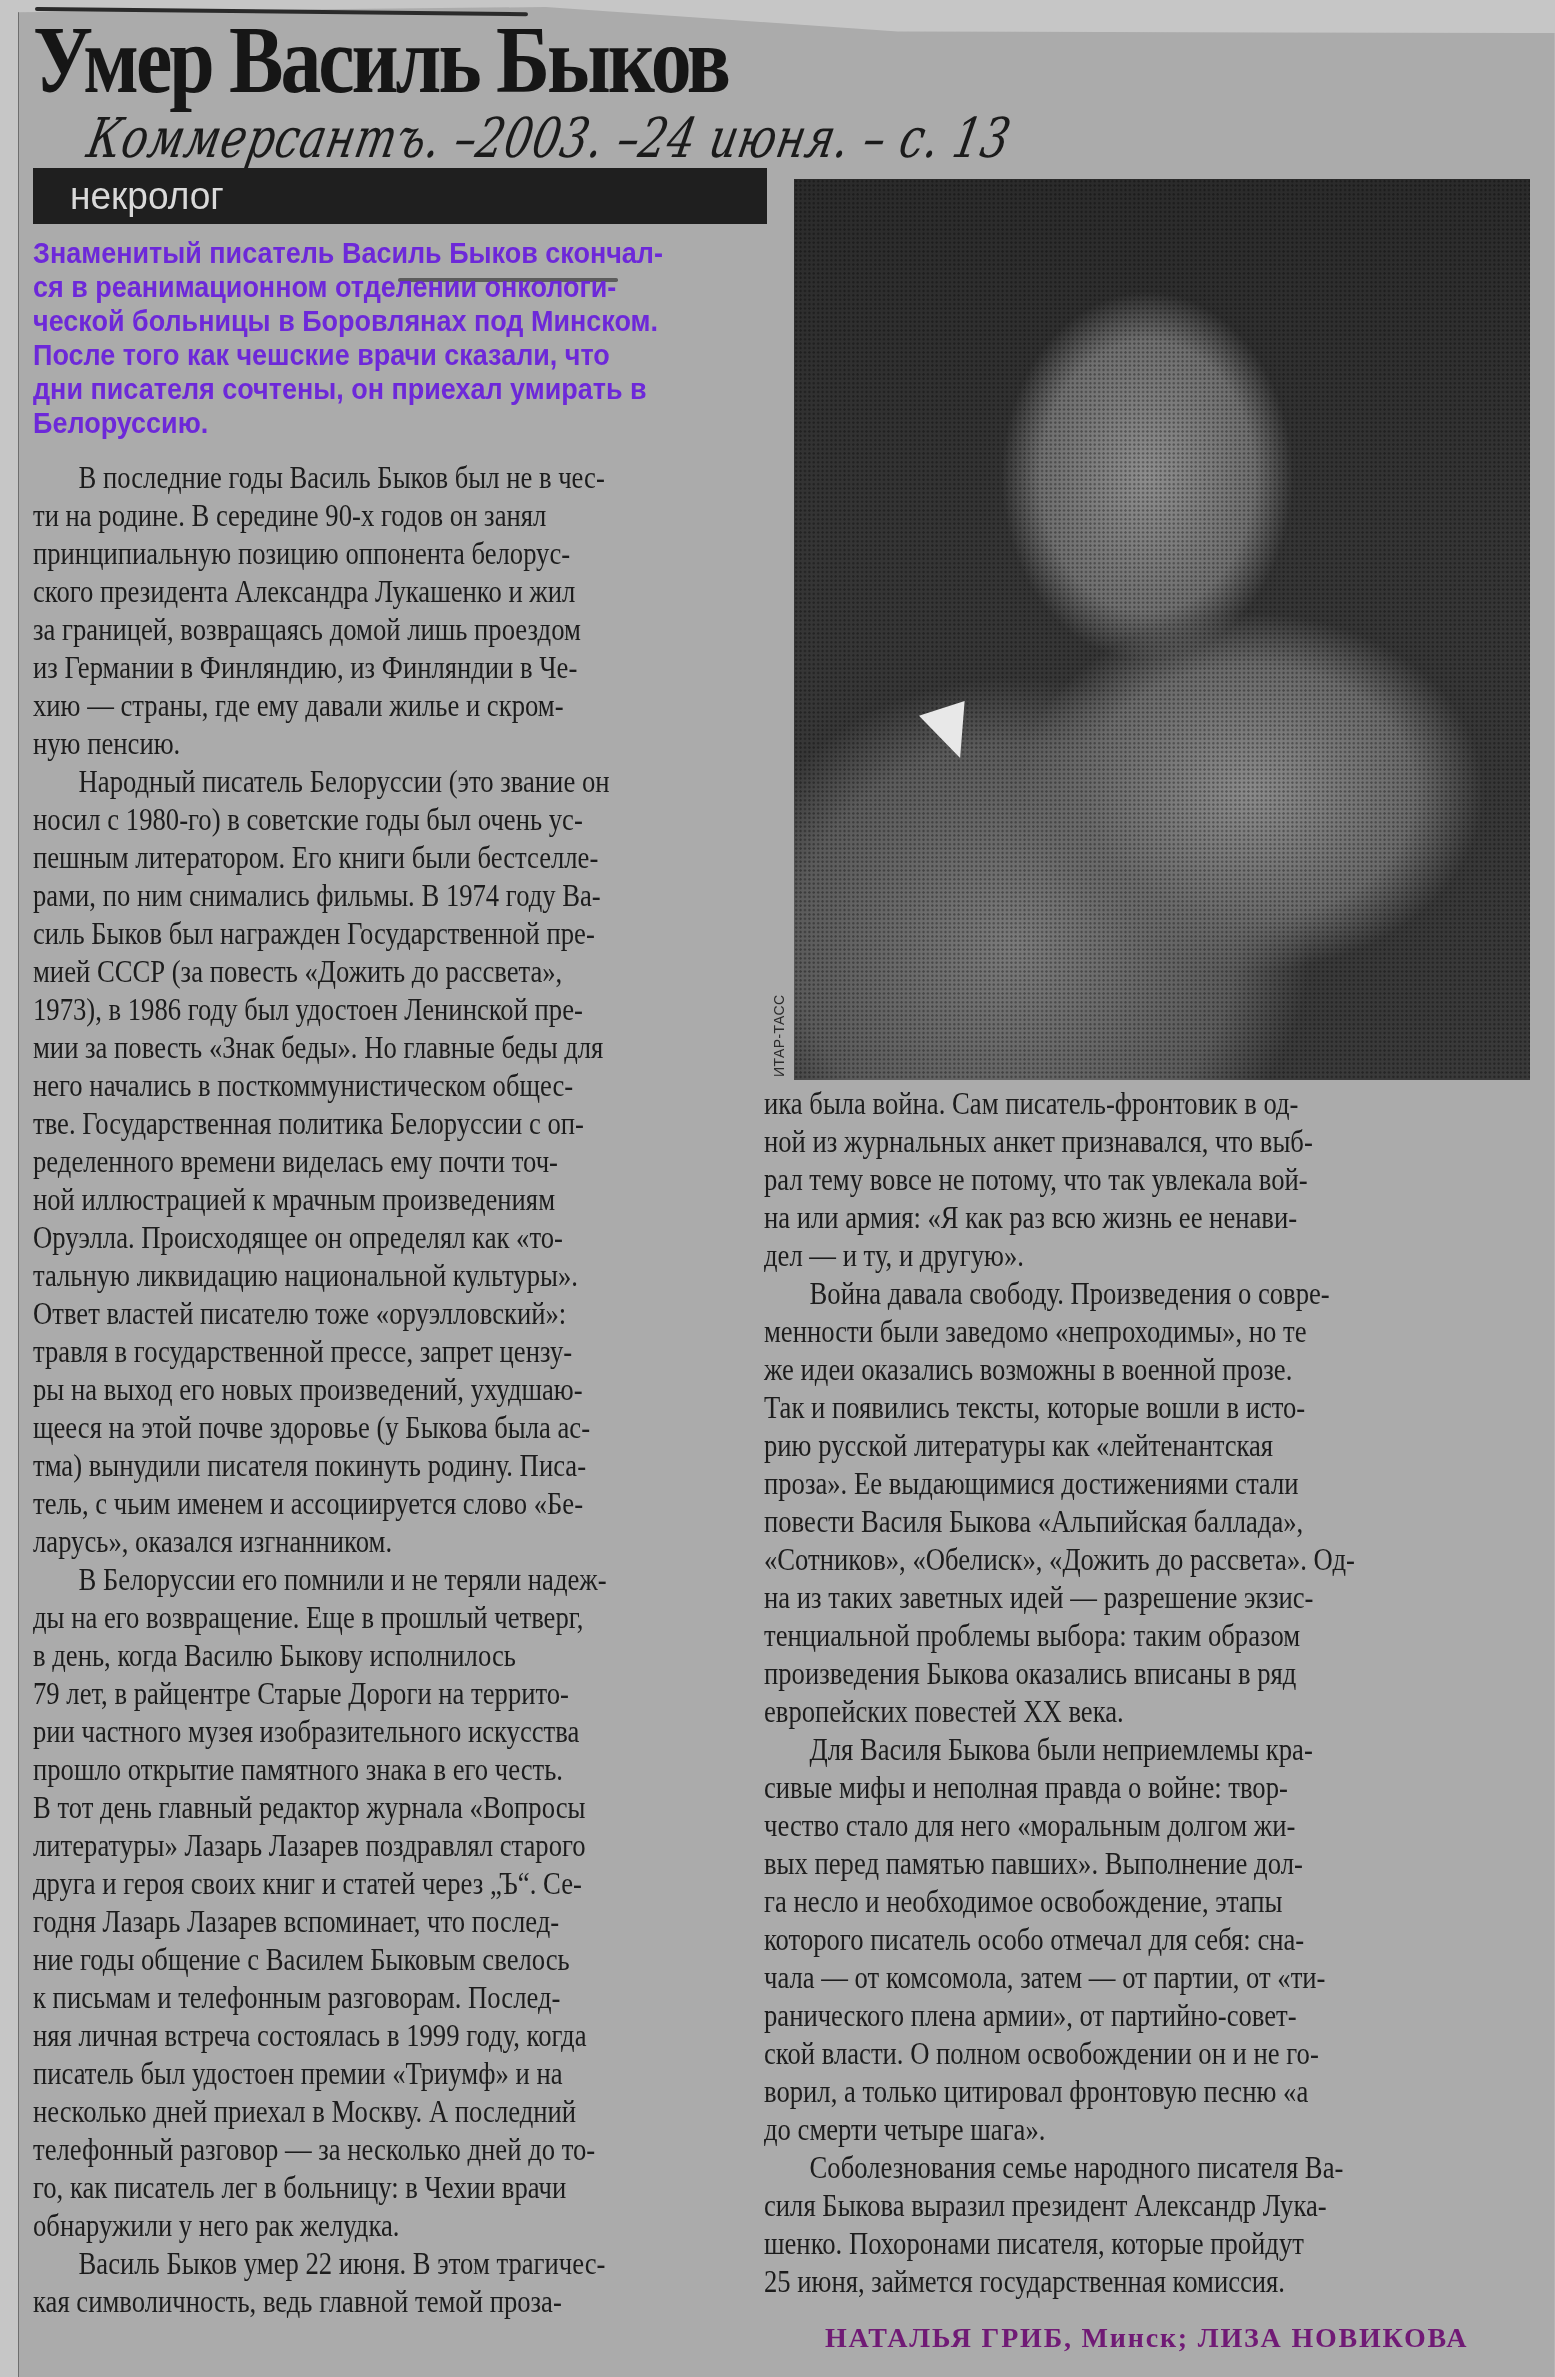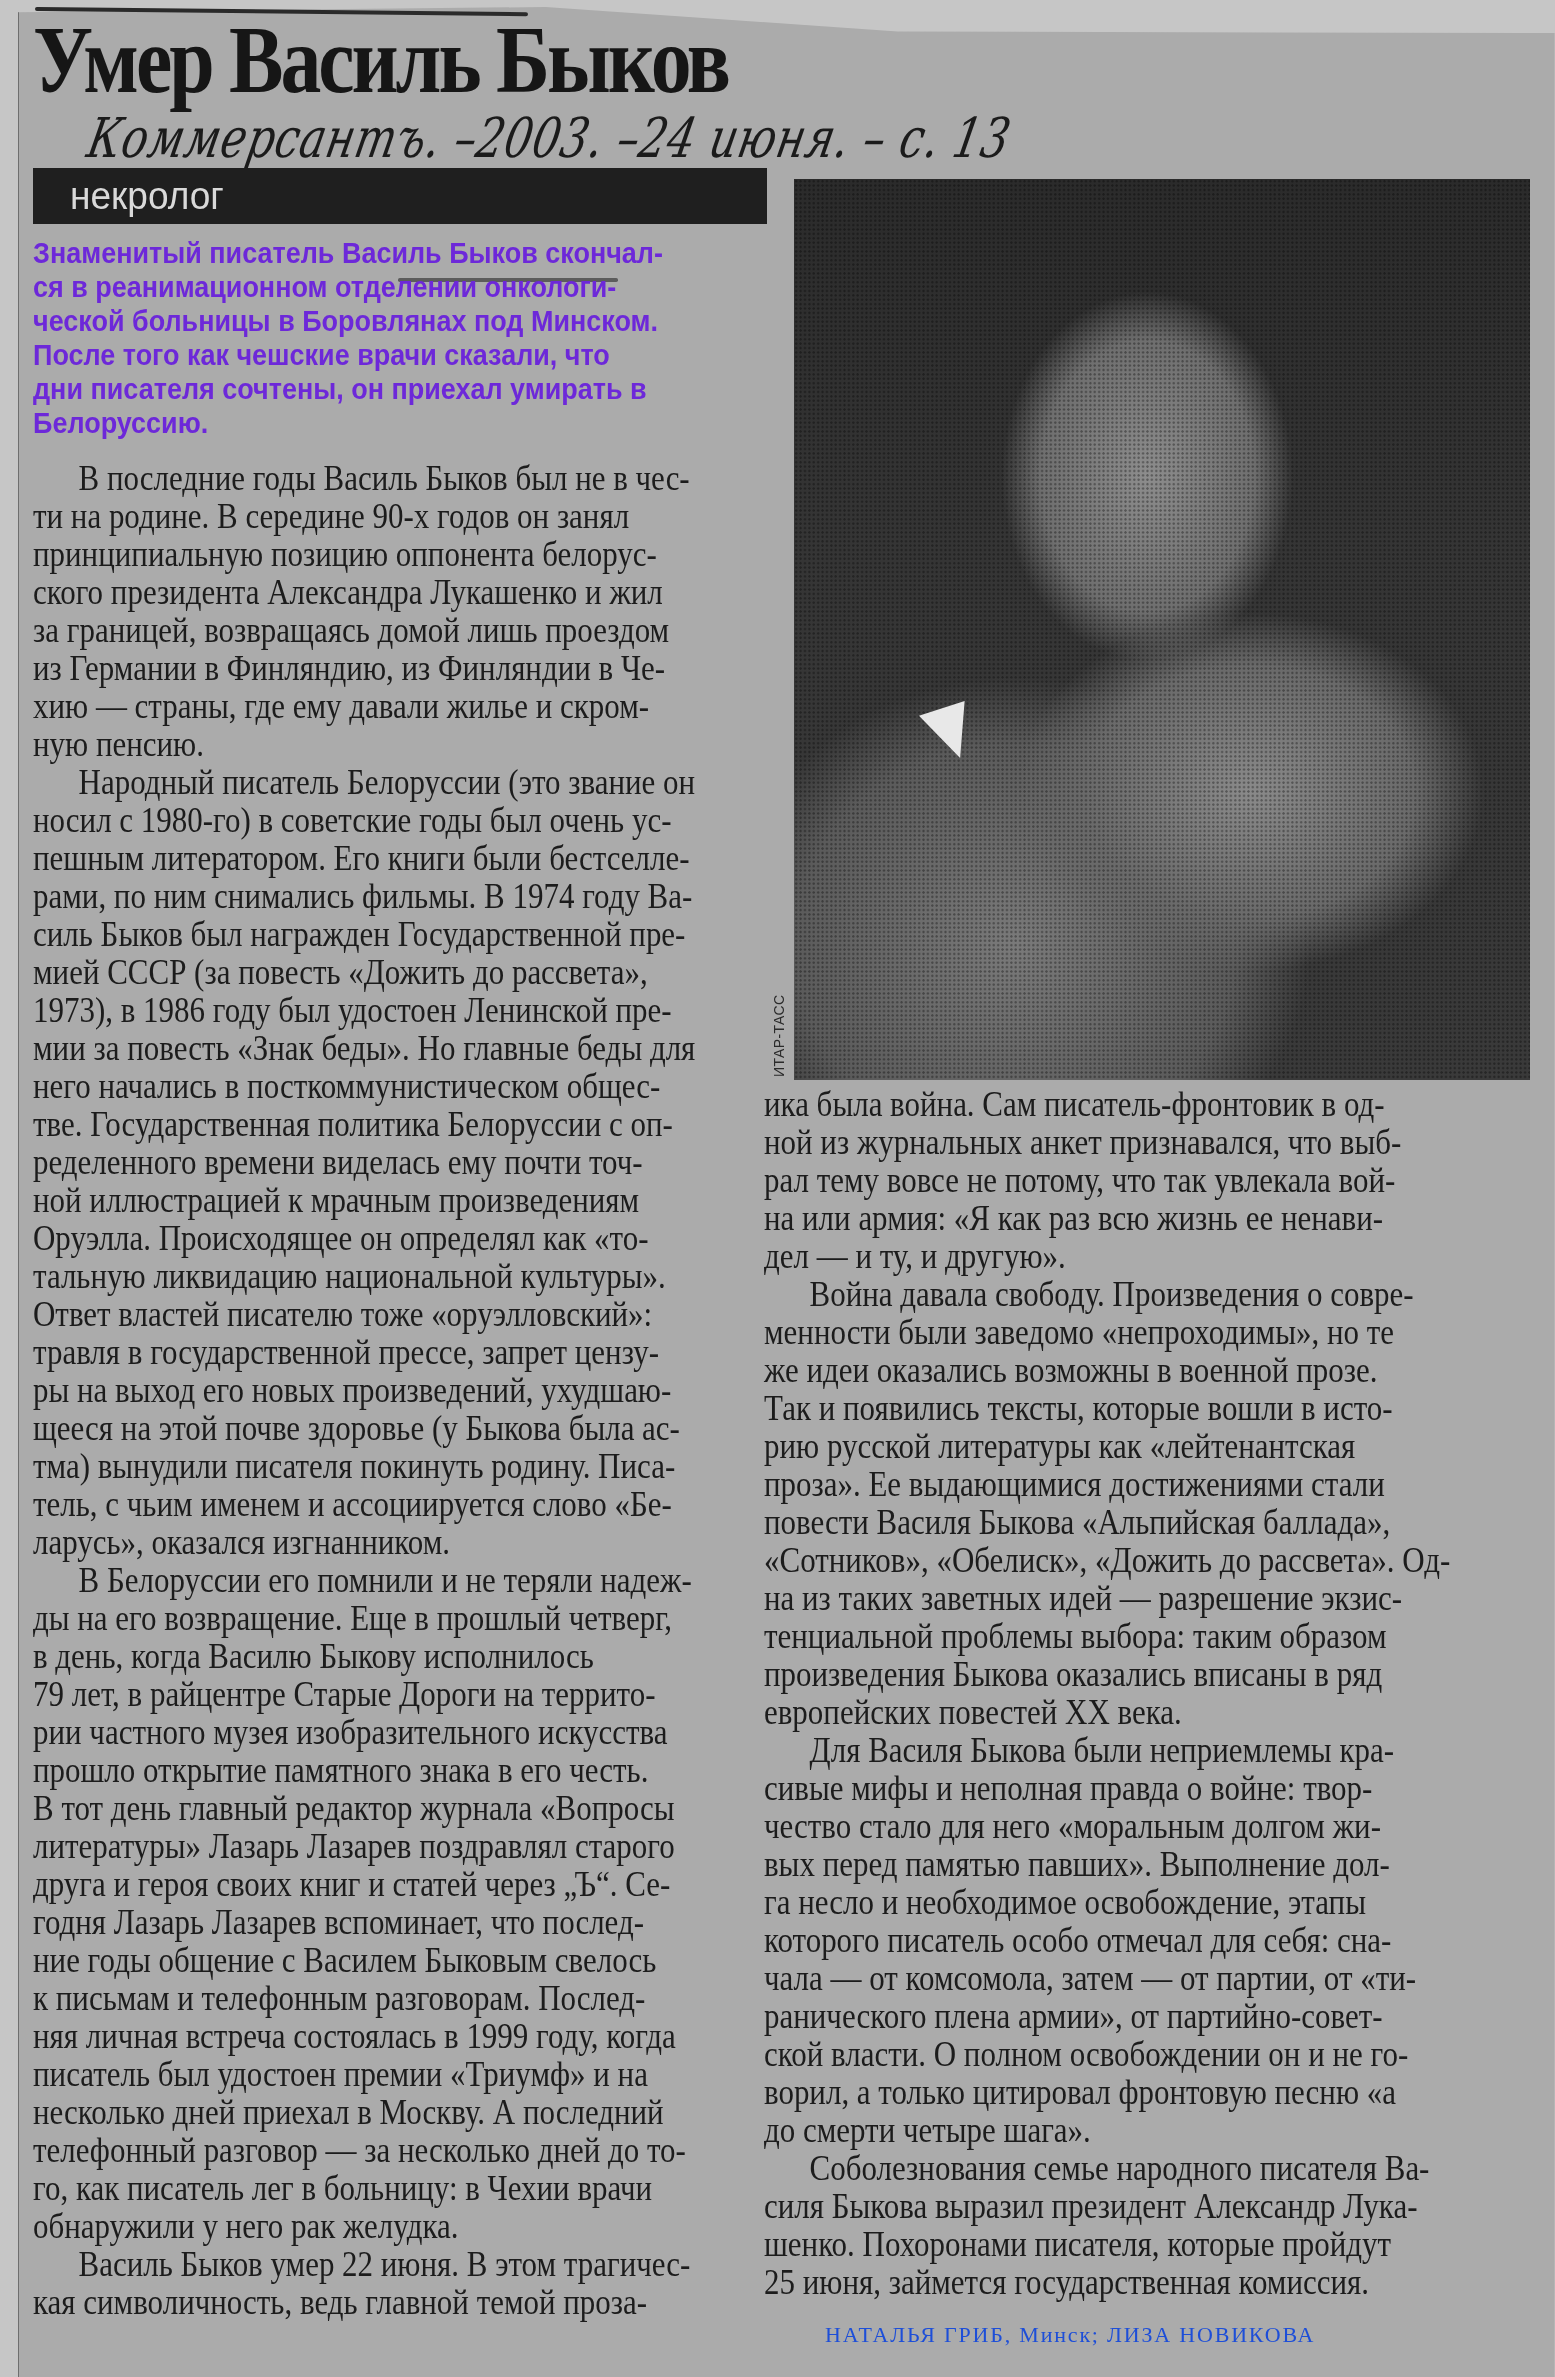--- a/index.html
+++ b/index.html
@@ -45,21 +45,21 @@
   }
   .lead {
     position: absolute; left: 33px; top: 236px; width: 721px;
     font-family: "Liberation Sans", "DejaVu Sans", sans-serif;
     font-weight: bold; font-size: 29px; line-height: 34px; color: #6d28d9;
   }
   .lead .ln { display: block; white-space: nowrap; transform: scaleX(0.93); transform-origin: left; }
   .col {
     position: absolute;
     font-family: "Liberation Serif", "DejaVu Serif", serif;
-    font-size: 36px; line-height: 38px; color: #1c1c1c;
+    font-size: 31px; line-height: 38px; color: #1c1c1c;
   }
   .col-left { left: 33px; top: 459px; width: 723px; }
   .col-right { left: 764px; top: 1085px; width: 721px; }
   .ln {
     display: block; white-space: nowrap; overflow: visible;
     transform: scaleX(0.86); transform-origin: left;
   }
   .ln.indent { padding-left: 53px; }
   .photo {
     position: absolute; left: 794px; top: 179px; width: 736px; height: 901px;
@@ -82,21 +82,21 @@
   }
   .credit {
     position: absolute; left: 771px; top: 1077px;
     font-family: "Liberation Sans", "DejaVu Sans", sans-serif;
     font-size: 14px; color: #2a2a2a; letter-spacing: 0.4px;
     transform: rotate(-90deg); transform-origin: left top; white-space: nowrap;
   }
   .byline {
     position: absolute; left: 825px; top: 2322px;
     font-family: "Liberation Serif", "DejaVu Serif", serif;
-    font-weight: normal; font-size: 22px; letter-spacing: 1.8px; color: #1d4ed8; white-space: nowrap;
+    font-weight: bold; font-size: 28px; letter-spacing: 1.8px; color: #701a75; white-space: nowrap;
   }
   .underline-mark {
     position: absolute; left: 398px; top: 278px; width: 220px; height: 3.5px;
     background: #3a3a3a; opacity: 0.7; border-radius: 1.8px;
   }
 </style>
 </head>
 <body>
 
 <div class="clipping"></div>

